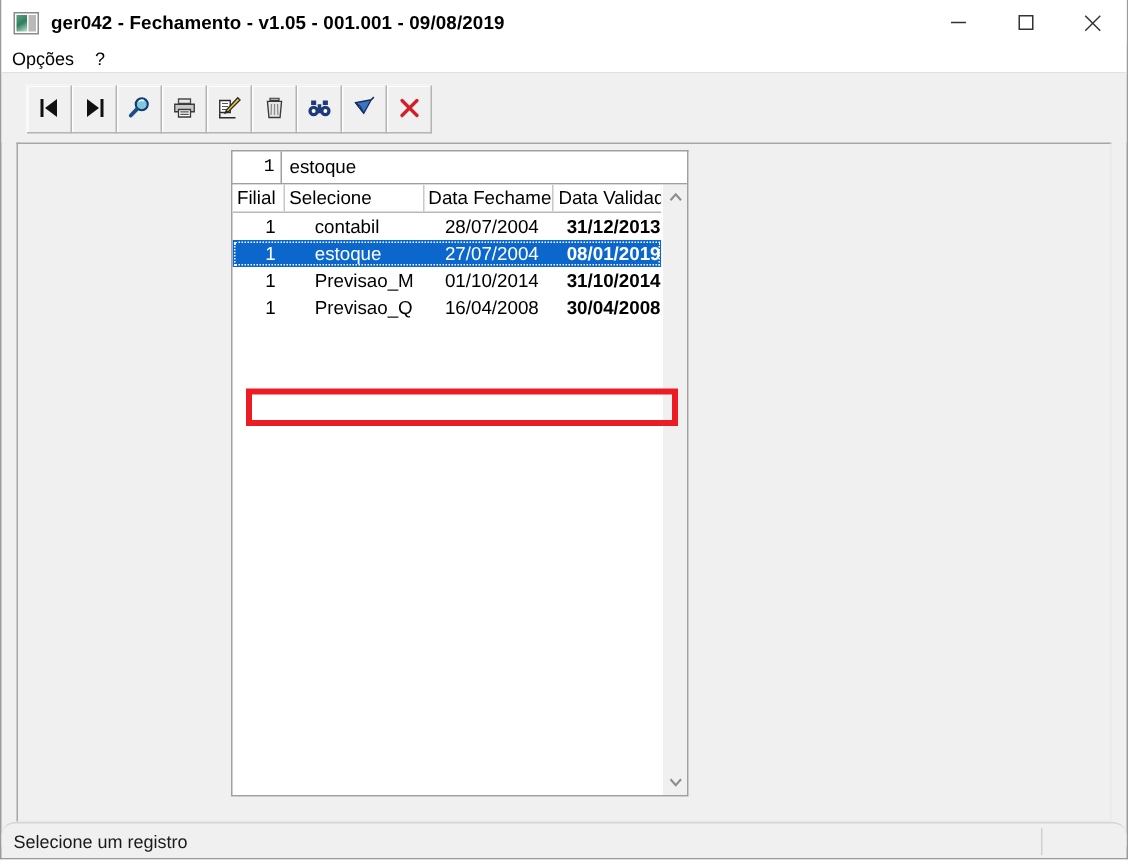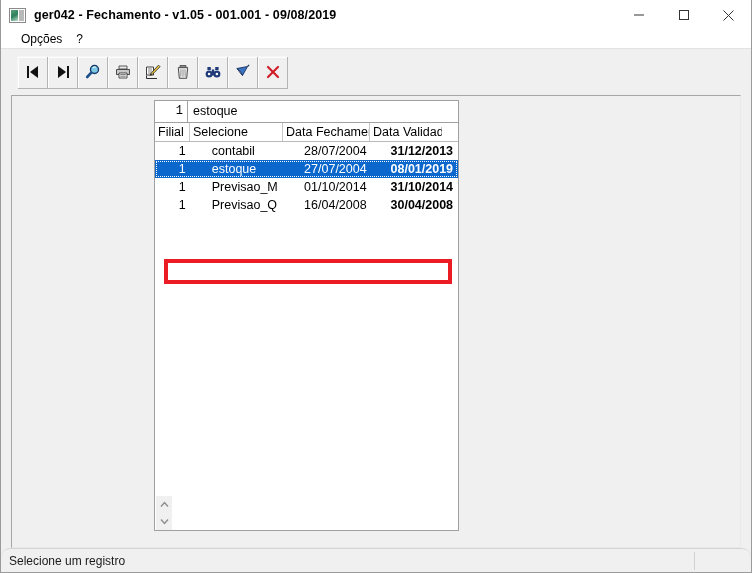--- a/index.html
+++ b/index.html
@@ -75,21 +75,21 @@
   }
   .win-btn svg { display: block; }
 
   
   .menubar {
     height: 19px;
     min-height: 19px;
     background: #ffffff;
     display: flex;
     align-items: center;
-    padding-left: 13px;
+    padding-left: 0;
     border-bottom: 1px solid #e2e2e2;
   }
   .menu-item {
     font-size: 12px;
     color: #000000;
     padding: 0 7px;
     line-height: 19px;
     white-space: nowrap;
   }
 
@@ -200,21 +200,20 @@
     line-height: 20px;
   }
 
   
   .grid-box {
     height: 409px;
     background: #ffffff;
     border: 1px solid #a0a0a0;
     display: flex;
     overflow: hidden;
-    flex-direction: column;
   }
   .grid-main {
     flex: 1;
     display: flex;
     flex-direction: column;
     overflow: hidden;
   }
   .grid-head {
     display: flex;
     height: 19px;

